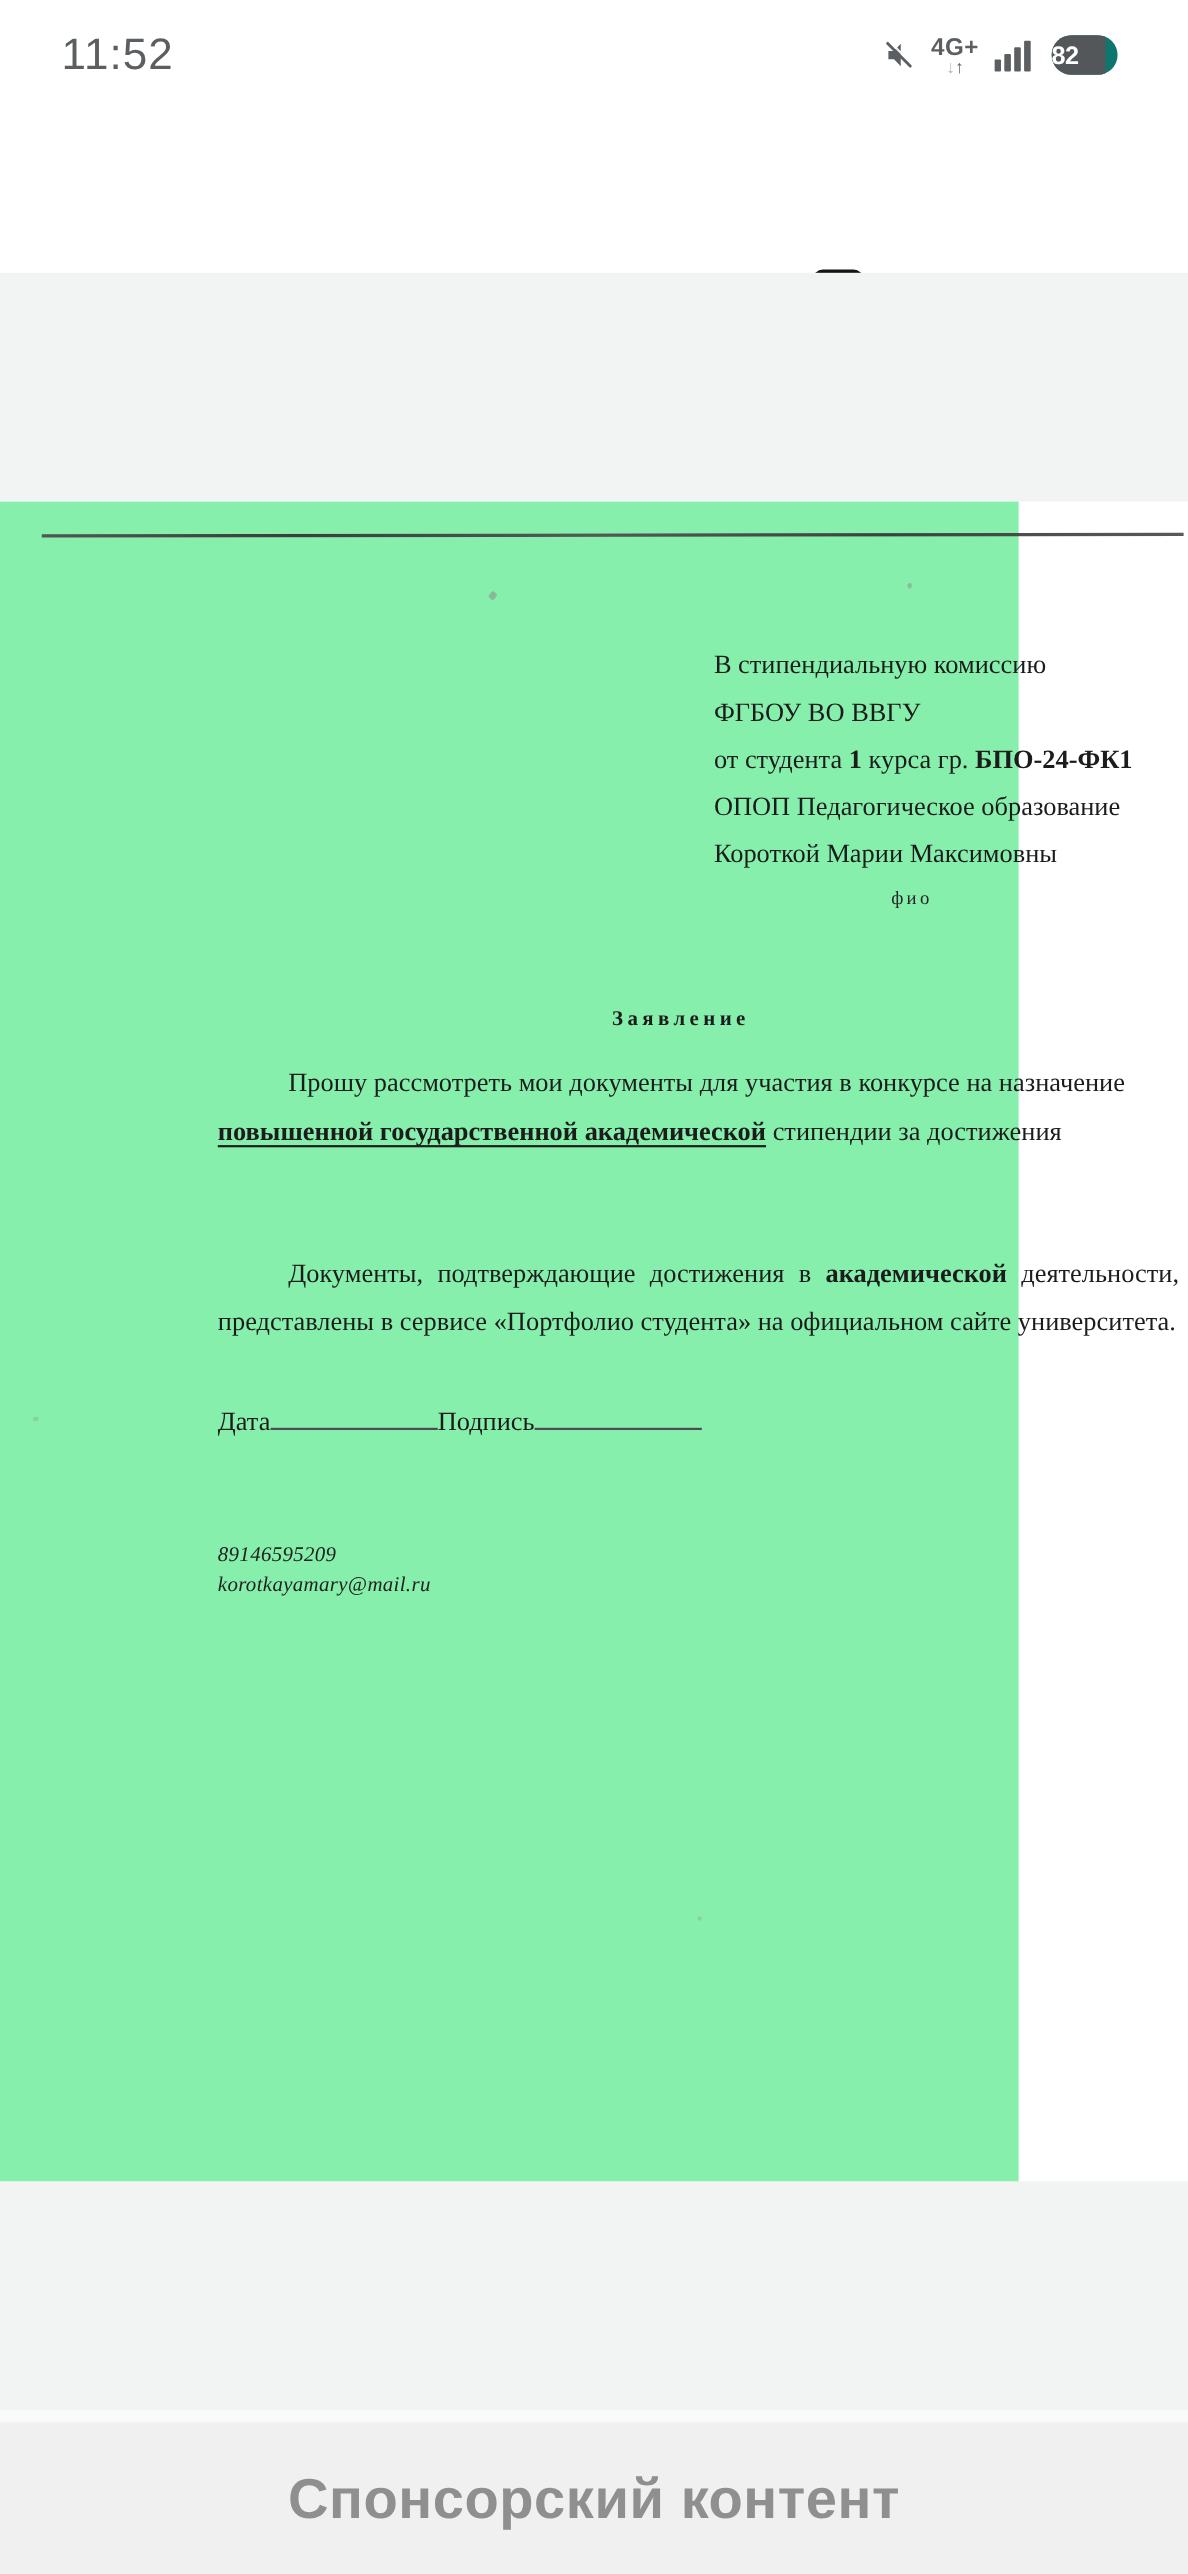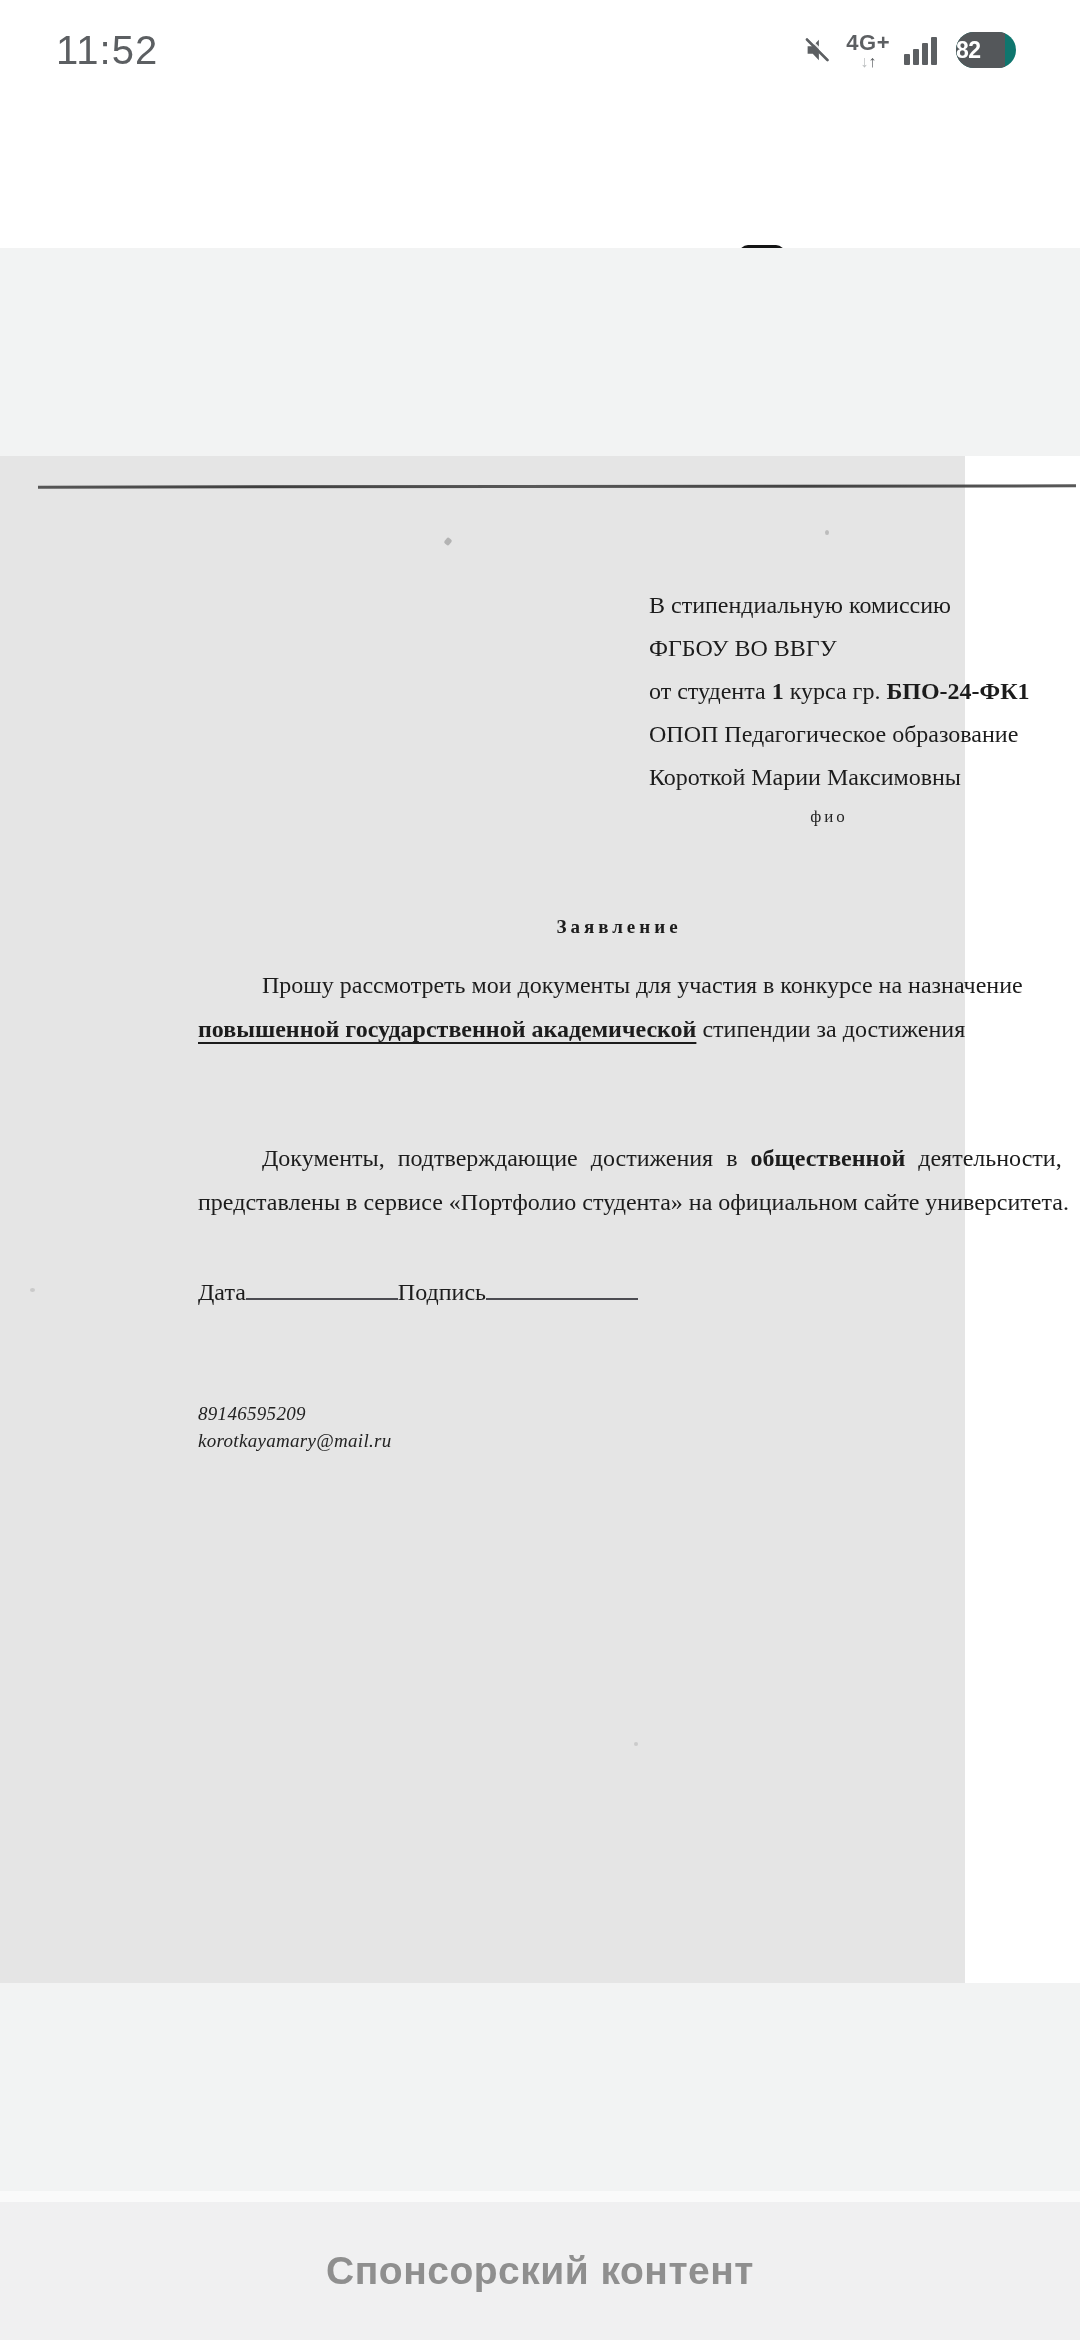--- a/index.html
+++ b/index.html
@@ -26,24 +26,24 @@
   .tb-back{left:52px;top:149px;width:46px;height:46px;}
   .tb-title{position:absolute;left:201px;top:140px;font-size:55px;font-weight:600;color:#141414;letter-spacing:-1px;white-space:nowrap;max-width:520px;overflow:hidden;}
   .tb-docsearch{left:731px;top:140px;width:62px;height:62px;}
   .tb-share{left:872px;top:146px;width:52px;height:52px;}
   .tb-more{left:997px;top:148px;width:40px;height:46px;}
   
   .gray-top{position:absolute;top:248px;left:0;width:1080px;height:208px;background:#f2f3f3;}
   .gray-bottom{position:absolute;top:1983px;left:0;width:1080px;height:208px;background:#f2f3f3;}
   .stripe{position:absolute;top:2191px;left:0;width:1080px;height:11px;background:#fafafa;}
   .adband{position:absolute;top:2202px;left:0;width:1080px;height:138px;background:#f0f0f1;display:flex;align-items:center;justify-content:center;}
-  .ad-label{font-size:39px;font-weight:700;color:#8f8f8f;letter-spacing:0.5px;}
+  .ad-label{font-size:51px;font-weight:700;color:#8f8f8f;letter-spacing:0.5px;}
   
-  .page{position:absolute;top:456px;left:0;width:926px;height:1527px;background:#e5e5e5;
-        font-family:"Liberation Serif","DejaVu Serif",serif;color:#1c1c1c;padding-left:39px;}
+  .page{position:absolute;top:456px;left:0;width:926px;height:1527px;background:#86efac;
+        font-family:"Liberation Serif","DejaVu Serif",serif;color:#1c1c1c;}
   .scanline{position:absolute;top:29px;left:38px;width:1038px;height:3px;
         background:linear-gradient(90deg,#4a4a4a 0%,#303030 22%,#4d4d4d 48%,#343434 74%,#4a4a4a 100%);
         transform:rotate(-0.07deg);opacity:0.92;}
   .addr{position:absolute;left:649px;top:128px;width:360px;font-size:24px;line-height:43px;}
   .doc-title{position:absolute;left:198px;top:460px;width:842px;text-align:center;
         font-size:19px;font-weight:700;letter-spacing:4px;}
   .para{position:absolute;left:198px;width:842px;font-size:24px;line-height:44px;}
   .para1{top:507px;}
   .para2{top:680px;}
   .line{white-space:nowrap;}
@@ -163,21 +163,21 @@
         <div class="line fio"><span>фио</span></div>
       </div>
 
     <div class="doc-title">Заявление</div>
 
     <div class="para para1">
         <div class="line indent"><span>Прошу рассмотреть мои документы для участия в конкурсе на назначение</span></div>
         <div class="line"><span class="b u">повышенной государственной академической</span><span> стипендии за достижения</span></div>
       </div>
     <div class="para para2">
-        <div class="line indent wide"><span>Документы, подтверждающие достижения в </span><span class="b">общественной</span><span> деятельности,</span></div>
+        <div class="line indent wide"><span>Документы, подтверждающие достижения в </span><span class="b">академической</span><span> деятельности,</span></div>
         <div class="line"><span>представлены в сервисе «Портфолио студента» на официальном сайте университета.</span></div>
       </div>
 
     <div class="sigrow">
       <span class="sig-item"><span>Дата</span><span class="blank"></span></span>
       <span class="sig-item"><span>Подпись</span><span class="blank"></span></span>
     </div>
 
     <div class="contacts">
         <div class="line"><span>89146595209</span></div>

